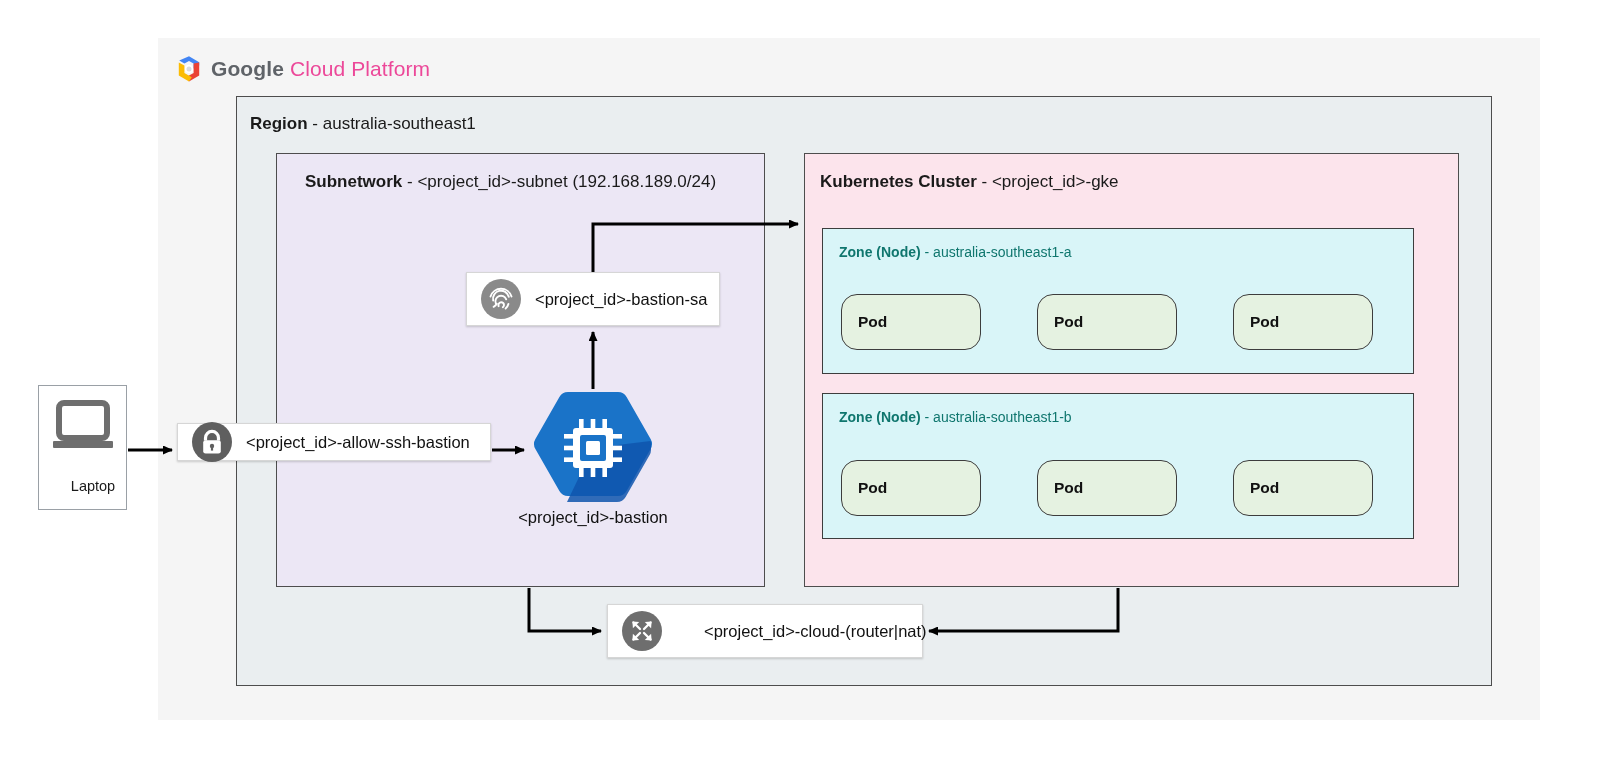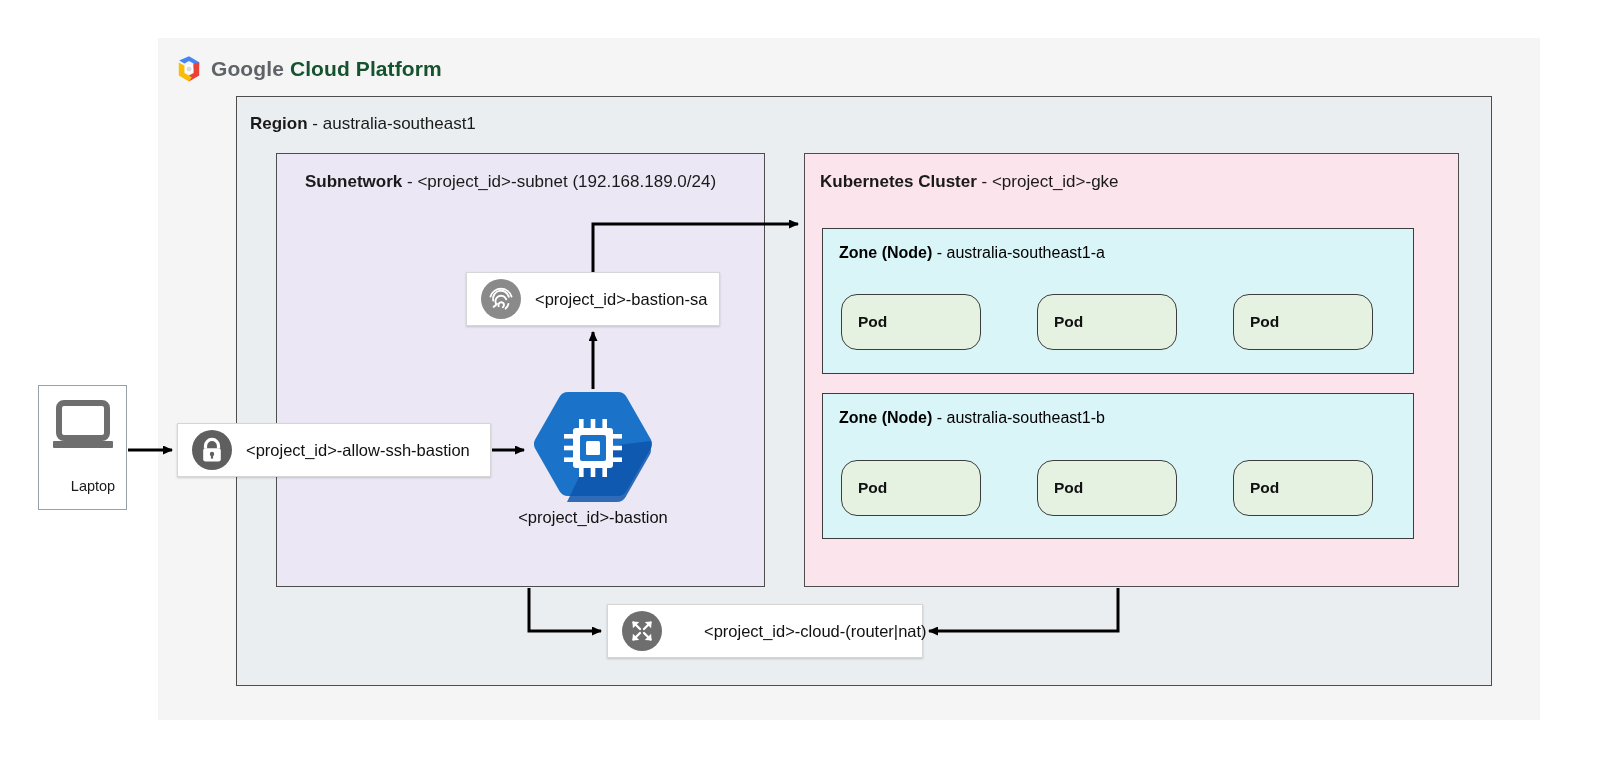--- a/index.html
+++ b/index.html
@@ -32,21 +32,21 @@
     height: 30px;
     display: flex; align-items: center; gap: 9px;
   }
   #gcp-wordmark {
     font-size: 21px;
     letter-spacing: 0.1px;
     color: #5f6368;
     white-space: nowrap;
   }
   #gcp-wordmark .g-bold { color: #5f6368; font-weight: 700; }
-  #gcp-wordmark .g-light { color: #14532d; font-weight: 700; }
+  #gcp-wordmark .g-light { color: #ec4899; font-weight: 400; }
 
   
   #region-box {
     left: 236px; top: 96px;
     width: 1256px; height: 590px;
     background: #eaeef0;
     border: 1.6px solid #4d4d4d;
   }
   .container-title {
     position: absolute;
@@ -76,21 +76,21 @@
   #cluster-title { left: 820px; top: 172px; }
 
   
   .zone-box {
     background: #d9f5f8;
     border: 1.4px solid #3d3d3d;
     width: 592px; height: 146px;
   }
   #zone-a { left: 822px; top: 228px; }
   #zone-b { left: 822px; top: 393px; }
-  .zone-title { font-size: 16px; color: #000000; white-space: nowrap; }
+  .zone-title { font-size: 14px; color: #0f766e; white-space: nowrap; }
   #zone-a-title { left: 839px; top: 244px; }
   #zone-b-title { left: 839px; top: 409px; }
 
   
   .pod-box {
     width: 140px; height: 56px;
     background: #e5f2e1;
     border: 1.3px solid #3d3d3d;
     border-radius: 16px;
   }
@@ -123,21 +123,21 @@
   }
   .node-pill .pill-icon {
     flex: 0 0 auto;
     margin-left: 14px;
     width: 40px; height: 40px;
   }
   .node-pill .pill-text {
     margin-left: 14px; margin-right: 16px;
     font-size: 16.5px; color: #111; white-space: nowrap;
   }
-  #firewall-node { left: 177px; top: 423px; width: 314px; height: 54px; }
+  #firewall-node { left: 177px; top: 423px; width: 314px; height: 38px; }
   #bastion-sa-node { left: 466px; top: 272px; width: 254px; height: 54px; }
   #router-node { left: 607px; top: 604px; width: 316px; height: 54px; gap: 28px; }
 
   
   #bastion-hex { left: 528px; top: 389px; width: 130px; height: 118px; }
   #bastion-label {
     left: 448px; top: 508px; width: 290px;
     text-align: center; font-size: 16.5px; color: #111; white-space: nowrap;
   }
 

